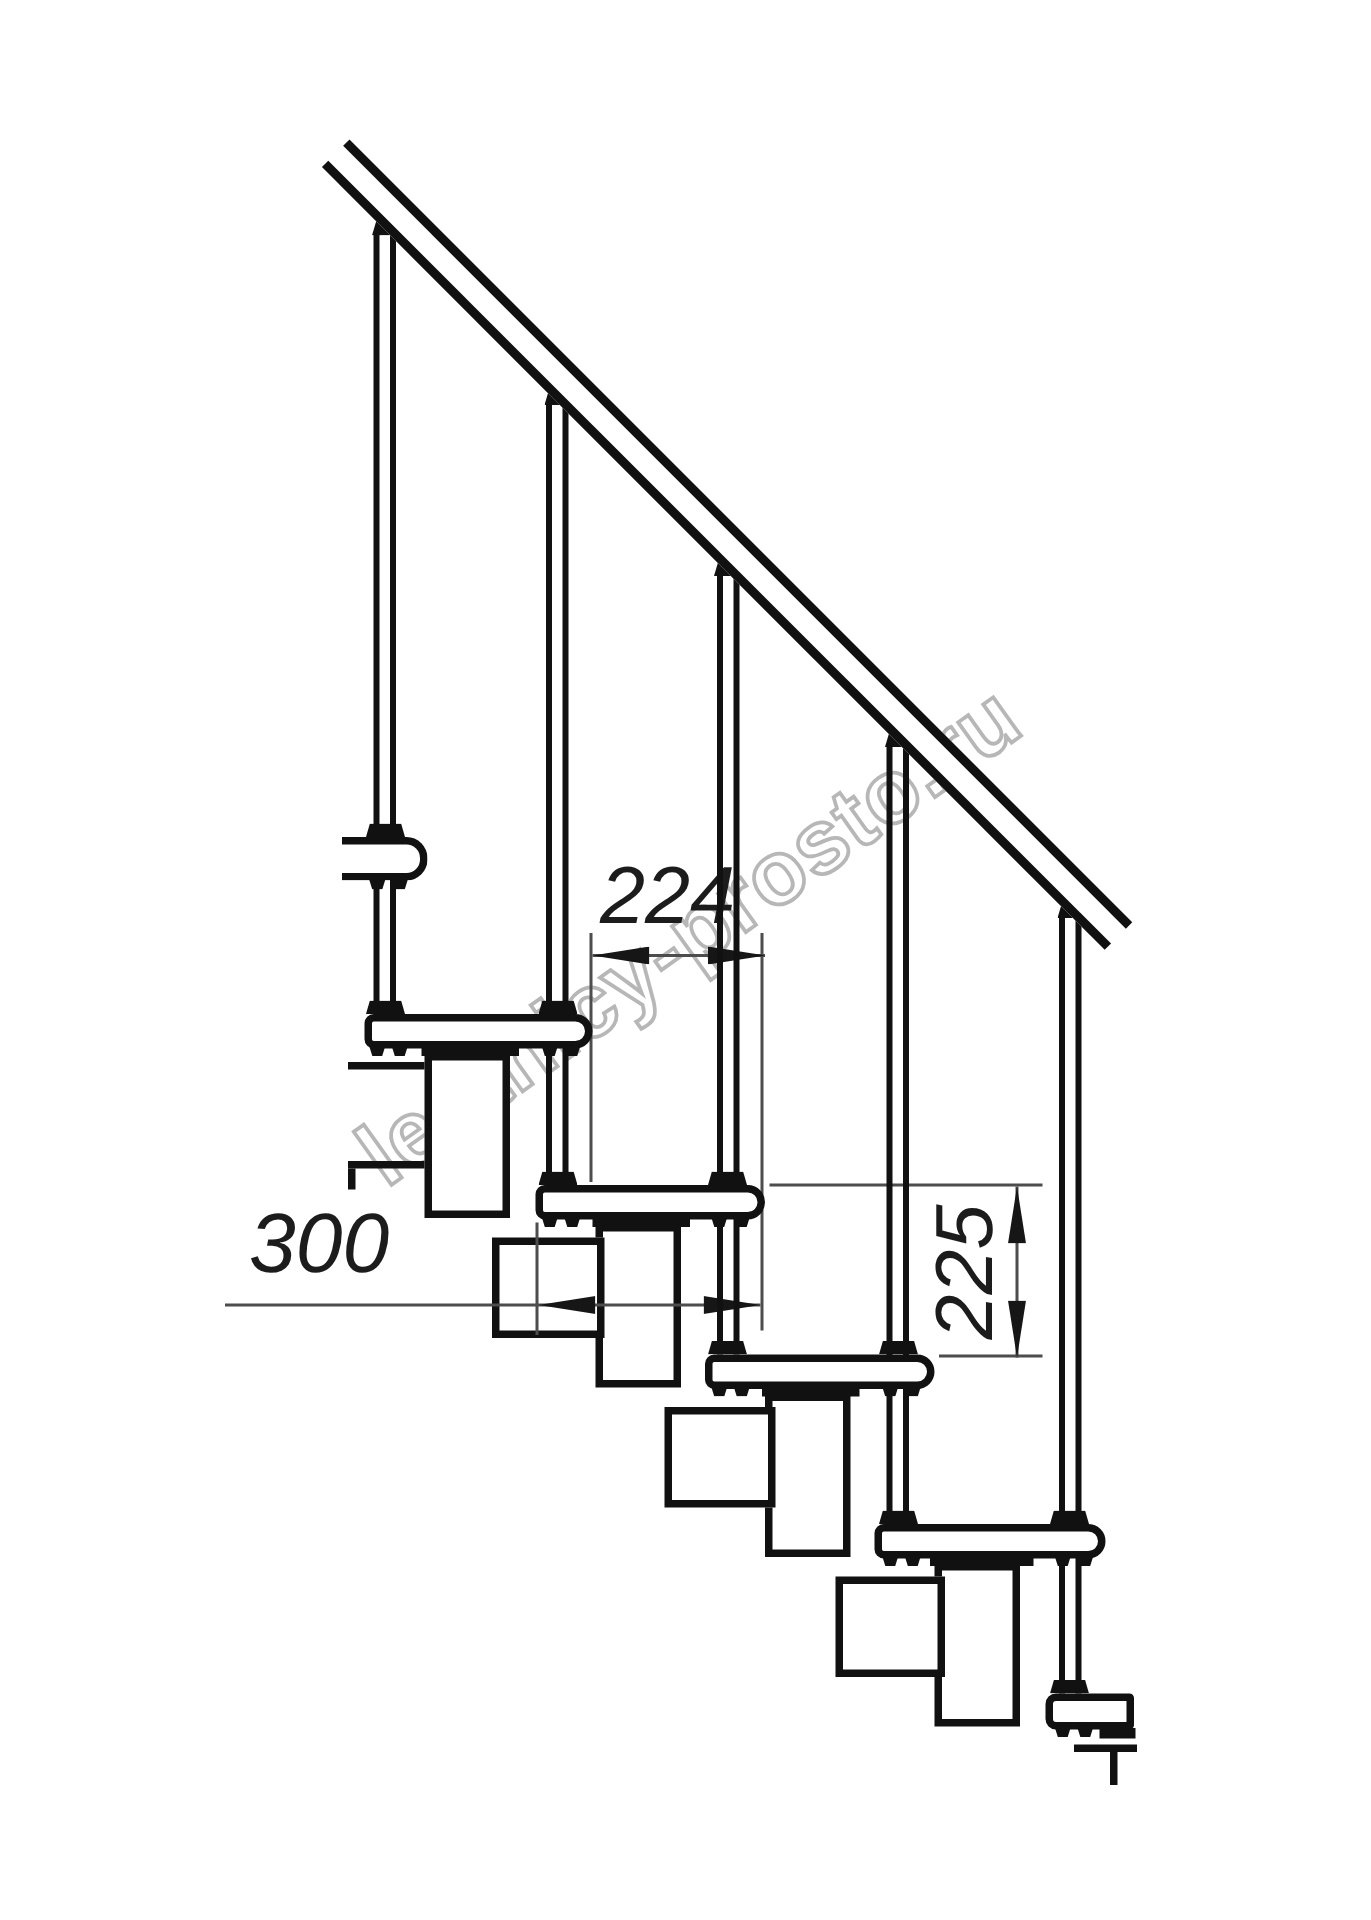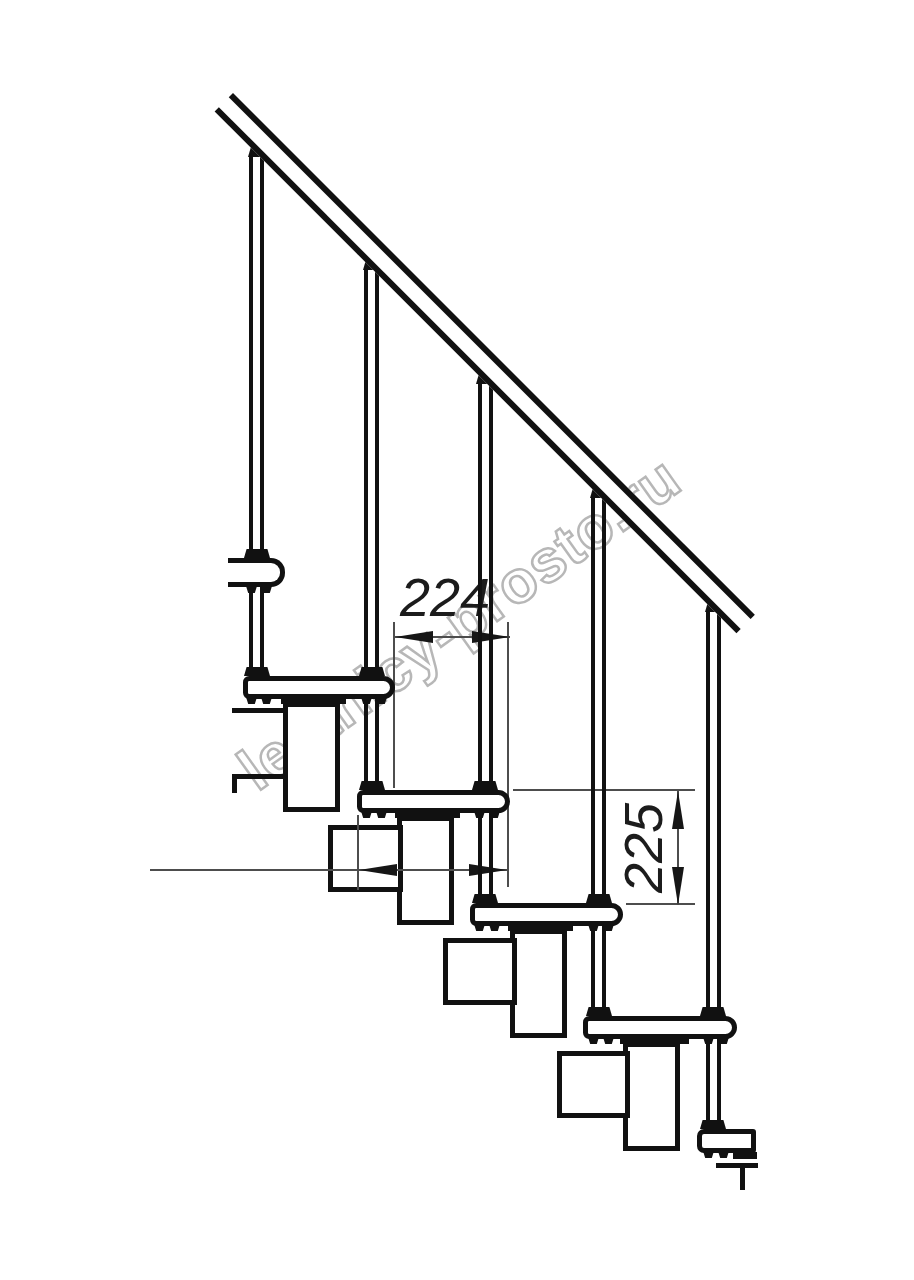--- a/index.html
+++ b/index.html
@@ -68,20 +68,21 @@
   <div class="dimln z3" style="left:507px;top:622px;width:2px;height:265px;"></div>
   <div class="dimln z3" style="left:395px;top:636px;width:115px;height:2px;"></div>
   <div class="arr left z3" style="left:395px;top:631px;"></div>
   <div class="arr right z3" style="left:472px;top:631px;"></div>
   <div class="dimtxt z3" style="left:400px;top:566px;font-size:54px;">224</div>
 
   <div class="dimln z3" style="left:357px;top:815px;width:2px;height:75px;"></div>
   <div class="dimln z3" style="left:150px;top:869px;width:357px;height:2px;"></div>
   <div class="arr left z3" style="left:359px;top:864px;"></div>
   <div class="arr right z3" style="left:469px;top:864px;"></div>
+  <div class="dimtxt z3" style="left:166px;top:796px;font-size:56px;">300</div>
 
   <div class="dimln z3" style="left:513px;top:789px;width:182px;height:2px;"></div>
   <div class="dimln z3" style="left:626px;top:903px;width:69px;height:2px;"></div>
   <div class="dimln z3" style="left:677px;top:791px;width:2px;height:114px;"></div>
   <div class="arr up z3" style="left:672px;top:791px;"></div>
   <div class="arr down z3" style="left:672px;top:867px;"></div>
   <div class="dimtxt z3" style="left:588px;top:820px;width:110px;height:56px;font-size:54px;
        text-align:center;line-height:56px;transform:rotate(-90deg);">225</div>
 
   <div class="wedge z4" style="left:248px;top:146px;"></div>

